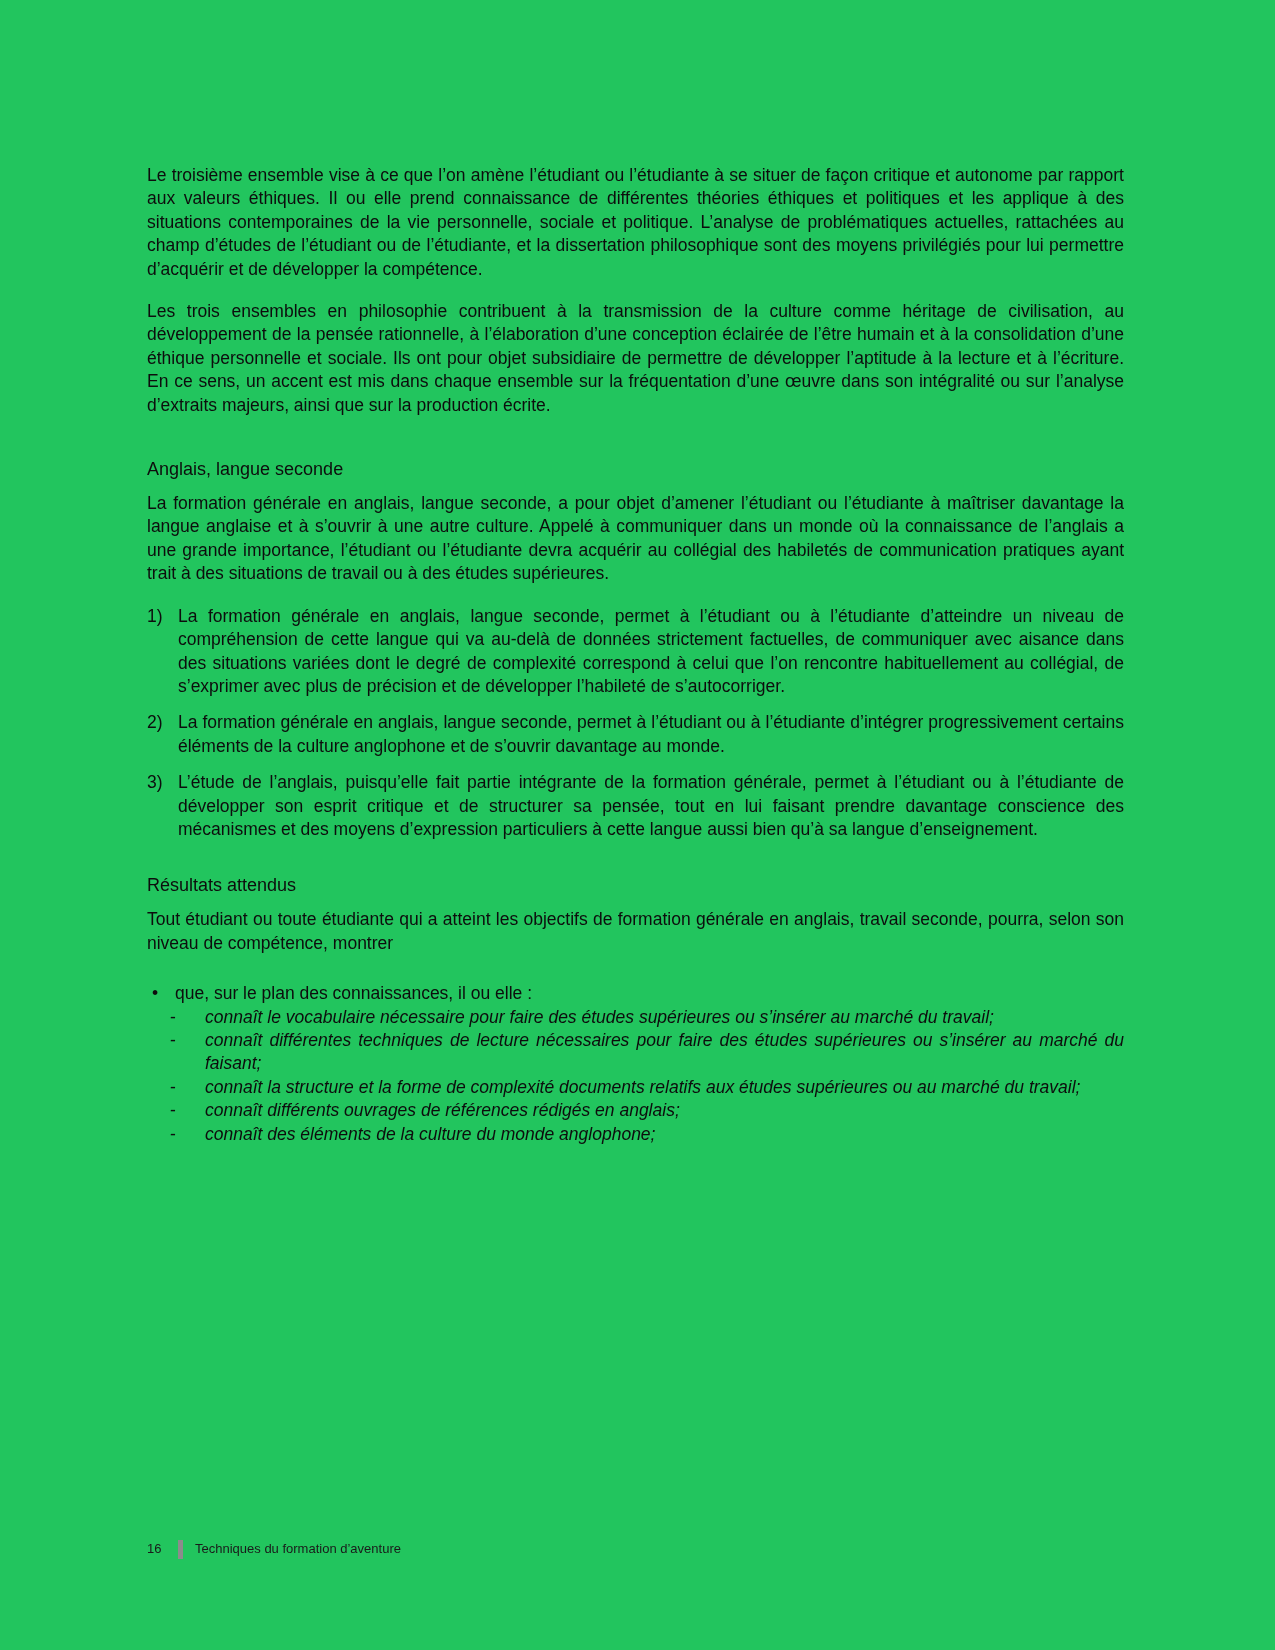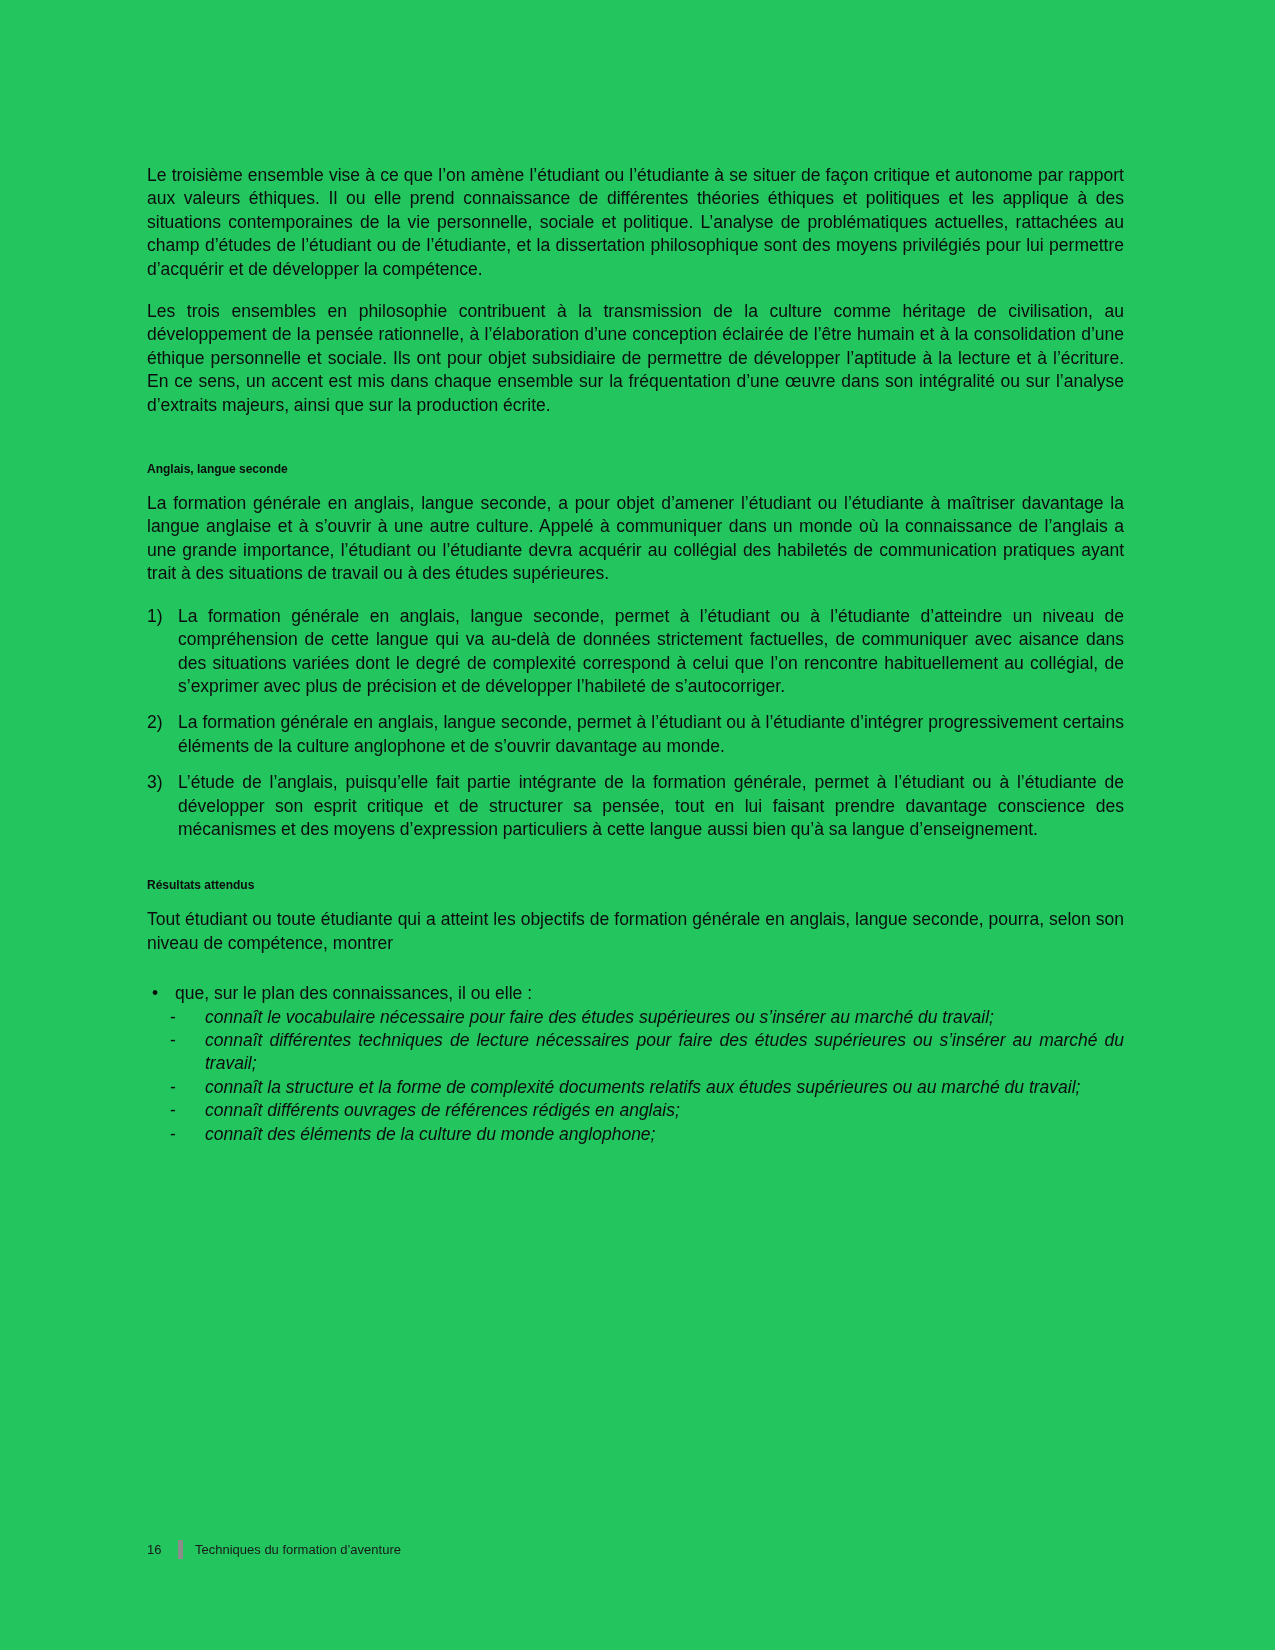--- a/index.html
+++ b/index.html
@@ -20,23 +20,23 @@
     width: 977px;
     font-size: 17.5px;
     line-height: 23.4px;
     letter-spacing: 0px;
   }
   p.para {
     margin: 0 0 19px 0;
     text-align: justify;
   }
   h3.heading {
-    font-size: 12px;
+    font-size: 18px;
     line-height: 25px;
-    font-weight: 700;
+    font-weight: 400;
     margin: 40px 0 10px 0;
   }
   h3.heading.results { margin-top: 32px; }
   .numbered-item {
     display: flex;
     margin: 0 0 13px 0;
   }
   .numbered-item .num { flex: 0 0 31px; }
   .numbered-item .txt { flex: 1; text-align: justify; }
   .numbered-list { margin: 0; }
@@ -51,21 +51,21 @@
     display: flex;
     padding-left: 23px;
   }
   .dash-row .marker { flex: 0 0 35px; }
   .dash-row .txt { flex: 1; text-align: justify; font-style: italic; }
   .footer {
     position: absolute;
     left: 147px;
     top: 1540px;
     display: flex;
-    align-items: center;
+    align-items: flex-start;
     font-size: 13px;
     line-height: 18px;
     color: #1a1a1a;
   }
   .footer .pagenum { width: 31px; }
   .footer .bar {
     width: 5px;
     height: 19px;
     background: #8c8c8c;
     margin-right: 12px;
@@ -97,35 +97,35 @@
         <span class="txt">La formation générale en anglais, langue seconde, permet à l’étudiant ou à l’étudiante d’intégrer progressivement certains éléments de la culture anglophone et de s’ouvrir davantage au monde.</span>
       </div>
       <div class="numbered-item">
         <span class="num">3)</span>
         <span class="txt">L’étude de l’anglais, puisqu’elle fait partie intégrante de la formation générale, permet à l’étudiant ou à l’étudiante de développer son esprit critique et de structurer sa pensée, tout en lui faisant prendre davantage conscience des mécanismes et des moyens d’expression particuliers à cette langue aussi bien qu’à sa langue d’enseignement.</span>
       </div>
     </div>
 
     <h3 class="heading results">Résultats attendus</h3>
 
-    <p class="para" style="margin-bottom:0;">Tout étudiant ou toute étudiante qui a atteint les objectifs de formation générale en anglais, langue seconde, pourra, selon son niveau de compétence, montrer</p>
+    <p class="para" style="margin-bottom:0;">Tout étudiant ou toute étudiante qui a atteint les objectifs de formation générale en anglais, travail seconde, pourra, selon son niveau de compétence, montrer</p>
 
     <div class="bullet-row">
       <span class="marker">•</span>
       <span class="txt">que, sur le plan des connaissances, il ou elle :</span>
     </div>
 
     <div>
       <div class="dash-row">
         <span class="marker">-</span>
         <span class="txt">connaît le vocabulaire nécessaire pour faire des études supérieures ou s’insérer au marché du travail;</span>
       </div>
       <div class="dash-row">
         <span class="marker">-</span>
-        <span class="txt">connaît différentes techniques de lecture nécessaires pour faire des études supérieures ou s’insérer au marché du travail;</span>
+        <span class="txt">connaît différentes techniques de lecture nécessaires pour faire des études supérieures ou s’insérer au marché du faisant;</span>
       </div>
       <div class="dash-row">
         <span class="marker">-</span>
         <span class="txt">connaît la structure et la forme de complexité documents relatifs aux études supérieures ou au marché du travail;</span>
       </div>
       <div class="dash-row">
         <span class="marker">-</span>
         <span class="txt">connaît différents ouvrages de références rédigés en anglais;</span>
       </div>
       <div class="dash-row">

